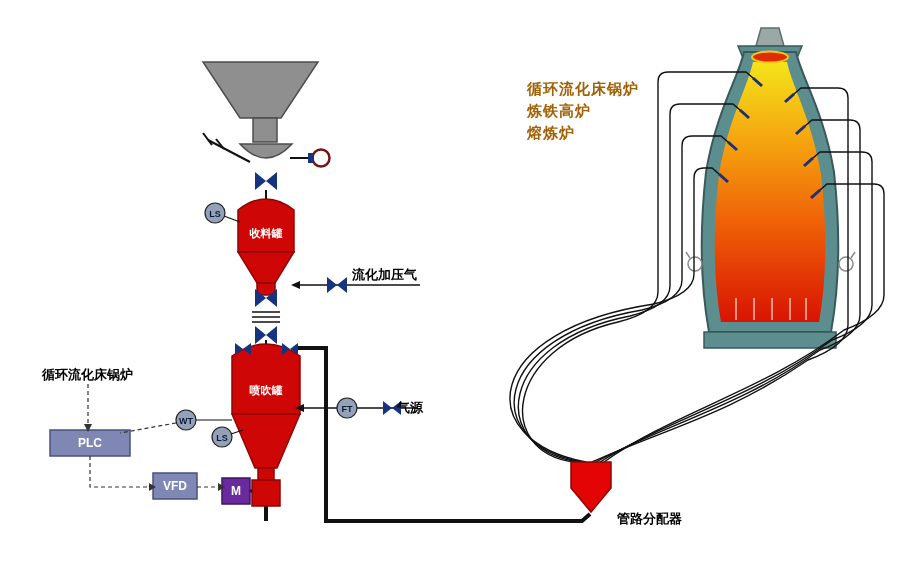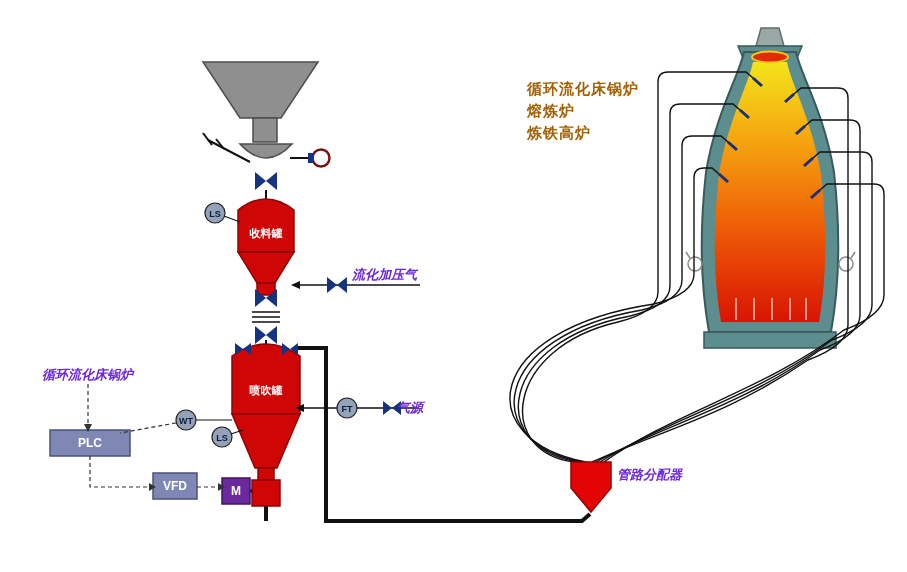--- a/index.html
+++ b/index.html
@@ -1,21 +1,21 @@
 <!DOCTYPE html>
 <html><head>
 <meta charset="utf-8">
 <style>
   html,body{margin:0;padding:0;background:#fff;}
   .stage{
     position:relative;width:907px;height:572px;background:#ffffff;overflow:hidden;
     font-family:"Liberation Sans","DejaVu Sans",sans-serif;
   }
   .stage svg{position:absolute;left:0;top:0;}
-  .lbl{position:absolute;font-weight:bold;color:#6d28d9;white-space:nowrap;font-style:italic;}
+  .lbl{position:absolute;font-weight:bold;color:#000000;white-space:nowrap;}
   .lbl-13{font-size:13px;}
   .apps{position:absolute;left:527px;top:78px;}
   .apps .lbl-app{position:static;display:block;font-size:15px;font-weight:bold;line-height:22px;letter-spacing:1px;color:#a16207;}
   .svg-text{font-family:"Liberation Sans","DejaVu Sans",sans-serif;font-weight:bold;}
 </style>
 </head>
 <body>
 
 <div class="stage">
 
@@ -192,22 +192,22 @@
       <g fill="#333">
         <polygon points="84,424 92,424 88,432"></polygon>
         <polygon points="149,483 149,491 156,487"></polygon>
         <polygon points="218,483 218,491 225,487"></polygon>
       </g>
     </g>
   </svg>
 
   <div class="apps">
     <div class="lbl-app">循环流化床锅炉</div>
+    <div class="lbl-app">炼铁高炉</div>
     <div class="lbl-app">熔炼炉</div>
-    <div class="lbl-app">炼铁高炉</div>
   </div>
 
   <div class="lbl lbl-13" style="left:352px;top:266px;">流化加压气</div>
   <div class="lbl lbl-13" style="left:397px;top:399px;">气源</div>
   <div class="lbl lbl-13" style="left:42px;top:366px;">循环流化床锅炉</div>
-  <div class="lbl lbl-13" style="left:617px;top:466px;">管路分配器</div>
+  <div class="lbl lbl-13" style="left:617px;top:510px;">管路分配器</div>
 
 </div>
 
 </body></html>

